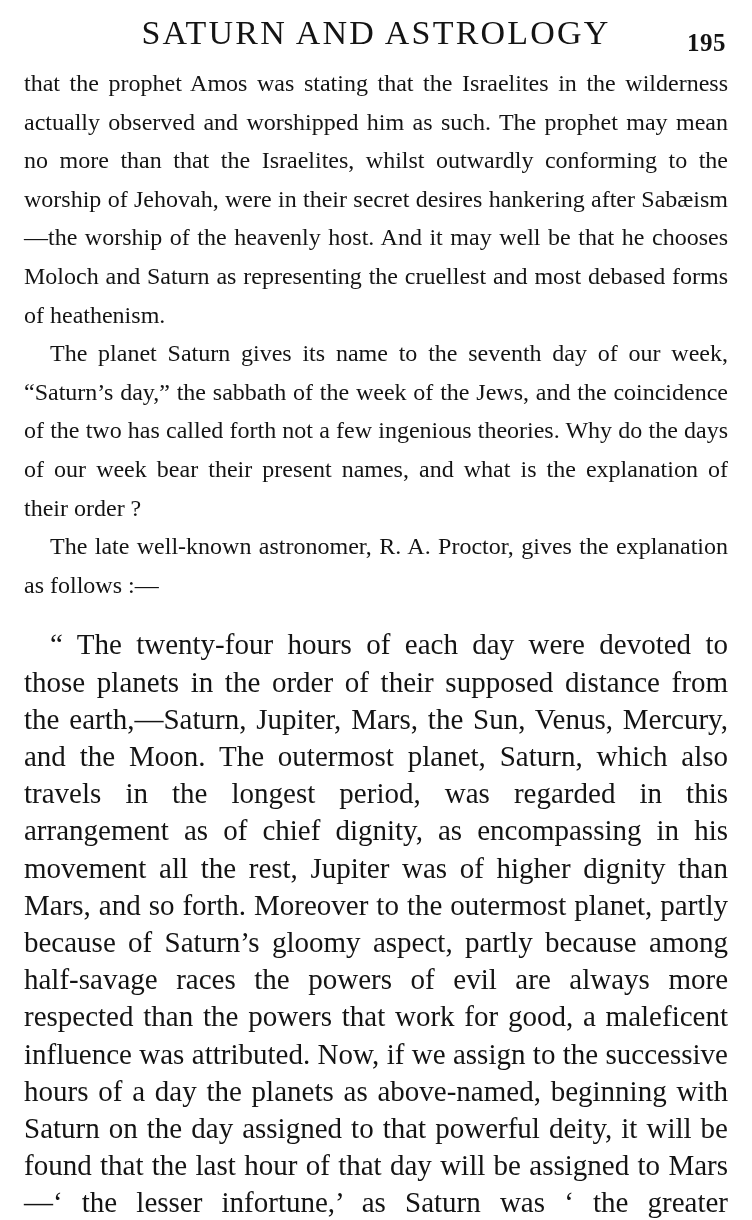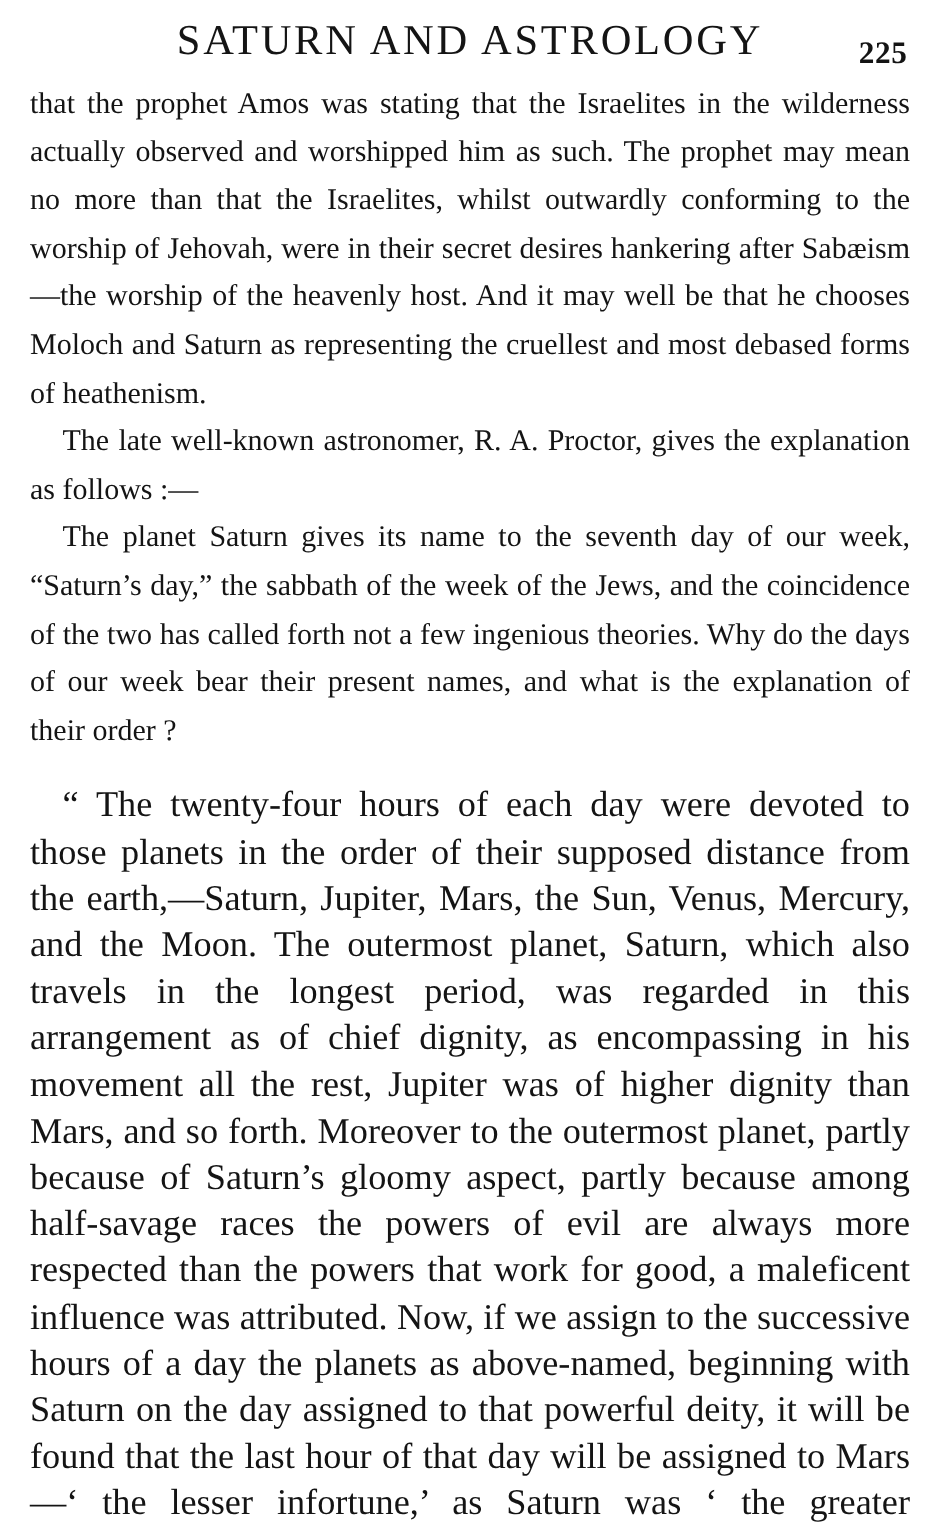--- a/index.html
+++ b/index.html
@@ -74,26 +74,26 @@
     text-align-last: left;
   }
 </style>
 </head>
 <body>
 
 <div class="page">
 
   <div class="header">
     <div class="running-title">Saturn and Astrology</div>
-    <div class="folio">225</div>
+    <div class="folio">195</div>
   </div>
 
   <div class="body-text">
     <p>that the prophet Amos was stating that the Israelites in the wilderness actually observed and worshipped him as such. The prophet may mean no more than that the Israelites, whilst outwardly conforming to the worship of Jehovah, were in their secret desires hankering after Sabæism—the worship of the heavenly host. And it may well be that he chooses Moloch and Saturn as representing the cruellest and most debased forms of heathenism.</p>
+    <p class="indent">The planet Saturn gives its name to the seventh day of our week, “Saturn’s day,” the sabbath of the week of the Jews, and the coincidence of the two has called forth not a few ingenious theories. Why do the days of our week bear their present names, and what is the explanation of their order ?</p>
     <p class="indent">The late well-known astronomer, R. A. Proctor, gives the explanation as follows :—</p>
-    <p class="indent">The planet Saturn gives its name to the seventh day of our week, “Saturn’s day,” the sabbath of the week of the Jews, and the coincidence of the two has called forth not a few ingenious theories. Why do the days of our week bear their present names, and what is the explanation of their order ?</p>
   </div>
 
   <div class="quote-block">
     <p>“ The twenty-four hours of each day were devoted to those planets in the order of their supposed distance from the earth,—Saturn, Jupiter, Mars, the Sun, Venus, Mercury, and the Moon. The outermost planet, Saturn, which also travels in the longest period, was regarded in this arrangement as of chief dignity, as encompassing in his movement all the rest, Jupiter was of higher dignity than Mars, and so forth. Moreover to the outermost planet, partly because of Saturn’s gloomy aspect, partly because among half-savage races the powers of evil are always more respected than the powers that work for good, a maleficent influence was attributed. Now, if we assign to the successive hours of a day the planets as above-named, beginning with Saturn on the day assigned to that powerful deity, it will be found that the last hour of that day will be assigned to Mars—‘ the lesser infortune,’ as Saturn was ‘ the greater infortune,’ of the</p>
   </div>
 
 </div>
 
 </body></html>

